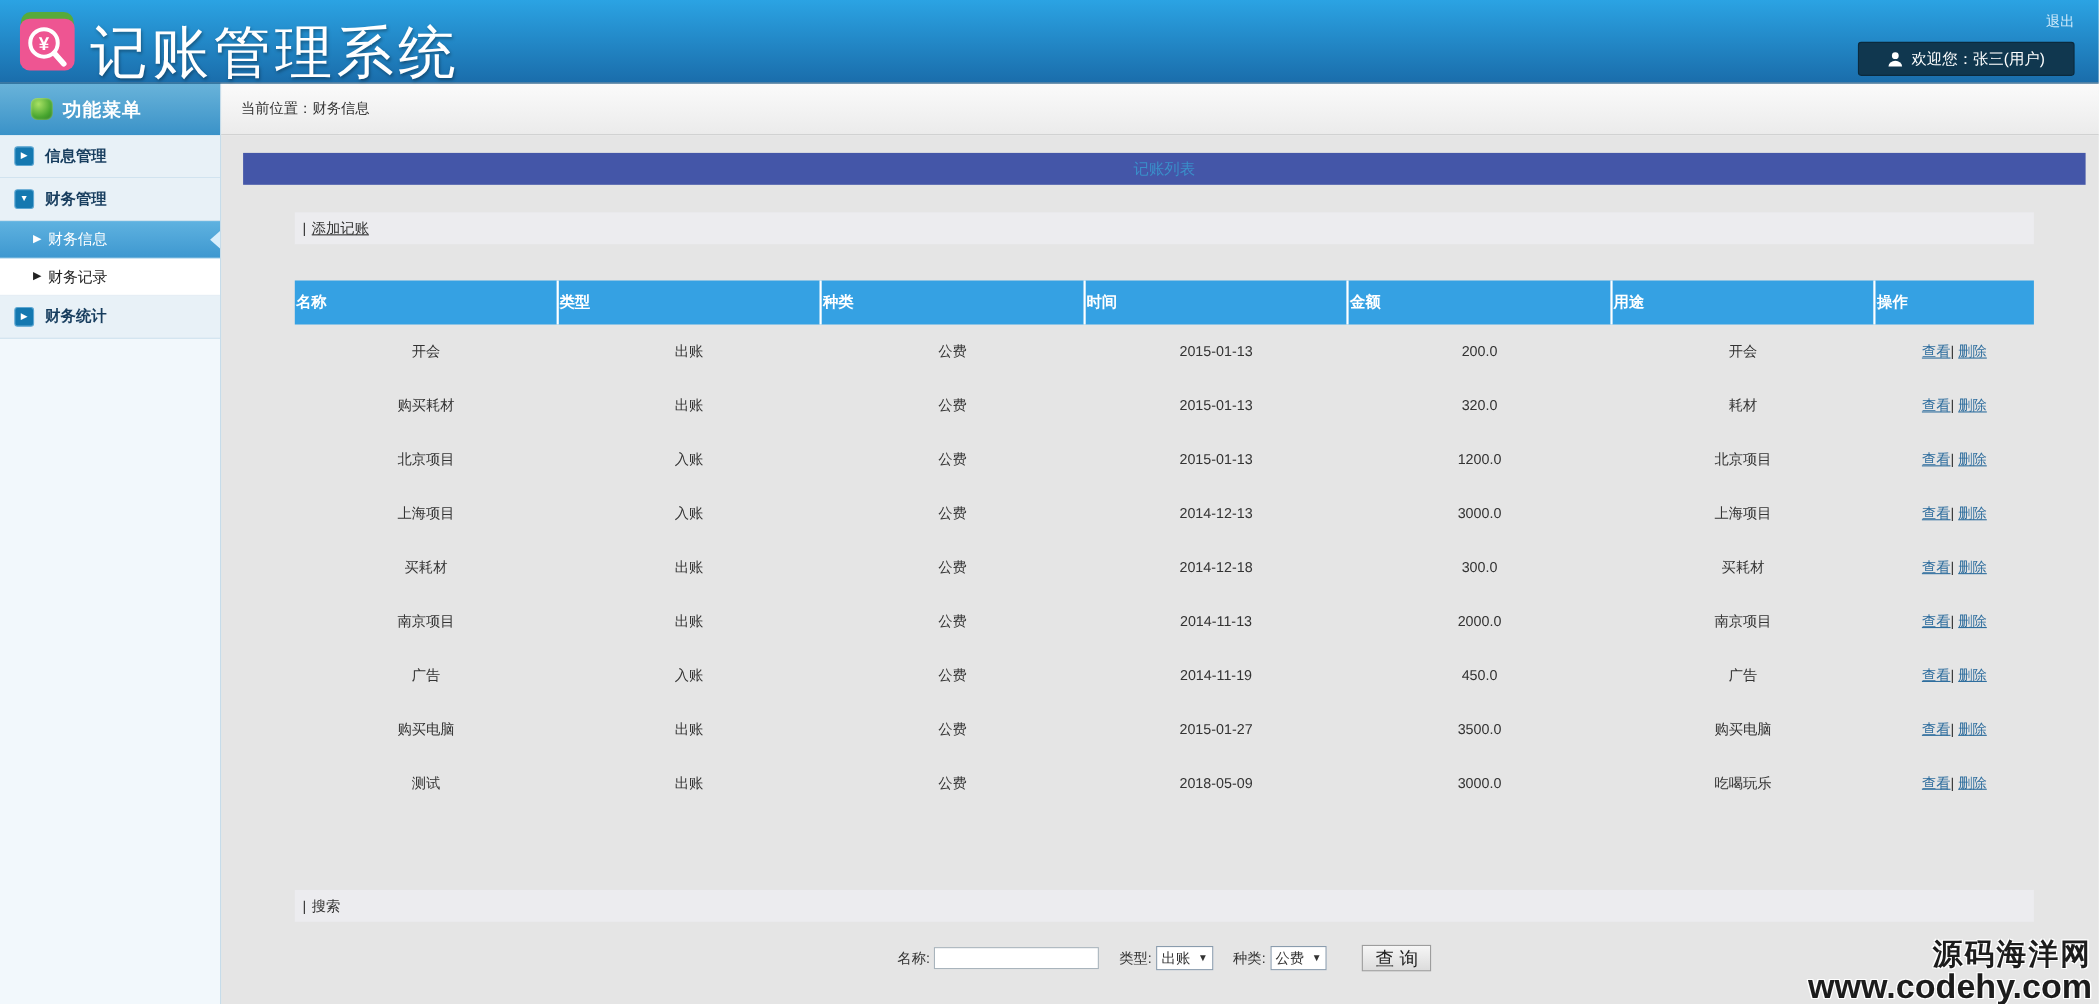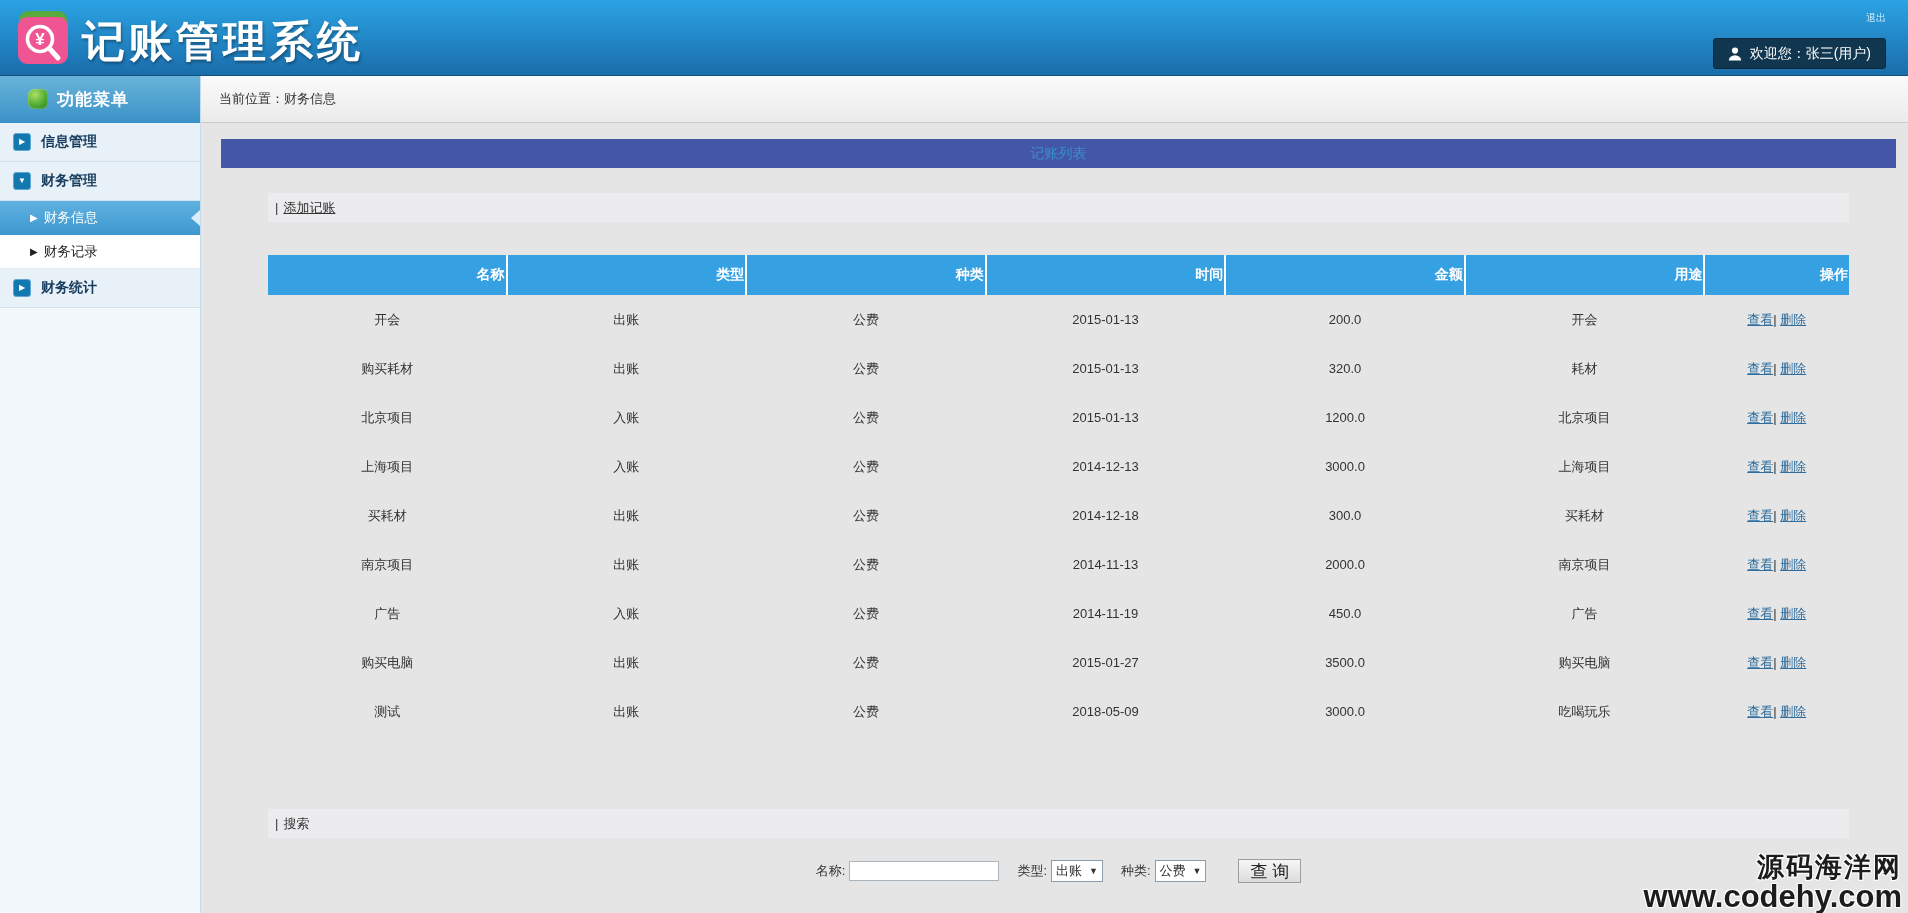--- a/index.html
+++ b/index.html
@@ -10,31 +10,31 @@
   }
   
   .top-header{
     position:absolute;top:0;left:0;width:1908px;height:75px;
     background:linear-gradient(#2ba3e3,#1a6dab);
     border-bottom:1px solid #14517e;z-index:5;
   }
   .logo{position:absolute;left:18px;top:10px;}
   .app-title{
     position:absolute;left:82px;top:13px;
-    font-size:43px;font-weight:bold;color:#fff;letter-spacing:4px;
+    font-size:52px;font-weight:normal;color:#fff;letter-spacing:4px;
     text-shadow:1px 2px 3px rgba(0,0,0,.35);
   }
   .logout{
-    position:absolute;right:22px;top:11px;font-size:10px;color:#d2ecfb;
+    position:absolute;right:22px;top:11px;font-size:13px;color:#d2ecfb;
     text-decoration:none;cursor:pointer;
   }
   .welcome-box{
     position:absolute;right:22px;top:38px;height:29px;
     background:#10374f;border:1px solid #0b2a3d;border-radius:3px;
-    display:flex;align-items:center;gap:8px;padding:0 14px;
+    display:flex;align-items:center;gap:8px;padding:0 26px;
     color:#fff;font-size:14px;
   }
   
   .sidebar{
     position:absolute;top:75px;left:0;bottom:0;width:200px;
     background:#f2f8fc;border-right:1px solid #c6dcea;z-index:4;
   }
   .sidebar-header{
     height:48px;display:flex;align-items:center;gap:9px;padding-left:28px;
     background:linear-gradient(#6ab4da,#3a92c8);
@@ -88,21 +88,21 @@
     margin-top:25px;height:29px;line-height:29px;background:#ececef;
     padding-left:7px;font-size:13px;color:#333;
   }
   .gray-bar .pipe{margin-right:5px;color:#333;}
   .add-link{color:#333;text-decoration:underline;cursor:pointer;}
   table.ledger{
     width:100%;margin-top:33px;border-collapse:collapse;table-layout:fixed;
   }
   table.ledger th{
     height:38px;background:#35a1e3;color:#fff;font-size:14px;font-weight:bold;
-    text-align:right;cursor:default;
+    text-align:left;cursor:default;
   }
   table.ledger th + th{border-left:2px solid #fff;}
   table.ledger th:nth-child(-n+6),table.ledger td:nth-child(-n+6){width:14.9%;}
   table.ledger td{
     height:47px;text-align:center;font-size:13px;color:#333;
   }
   table.ledger a{color:#2f6e9e;text-decoration:underline;cursor:pointer;}
   .search-bar{margin-top:73px;}
   .search-form{
     margin-top:21px;text-align:center;font-size:13px;color:#333;

